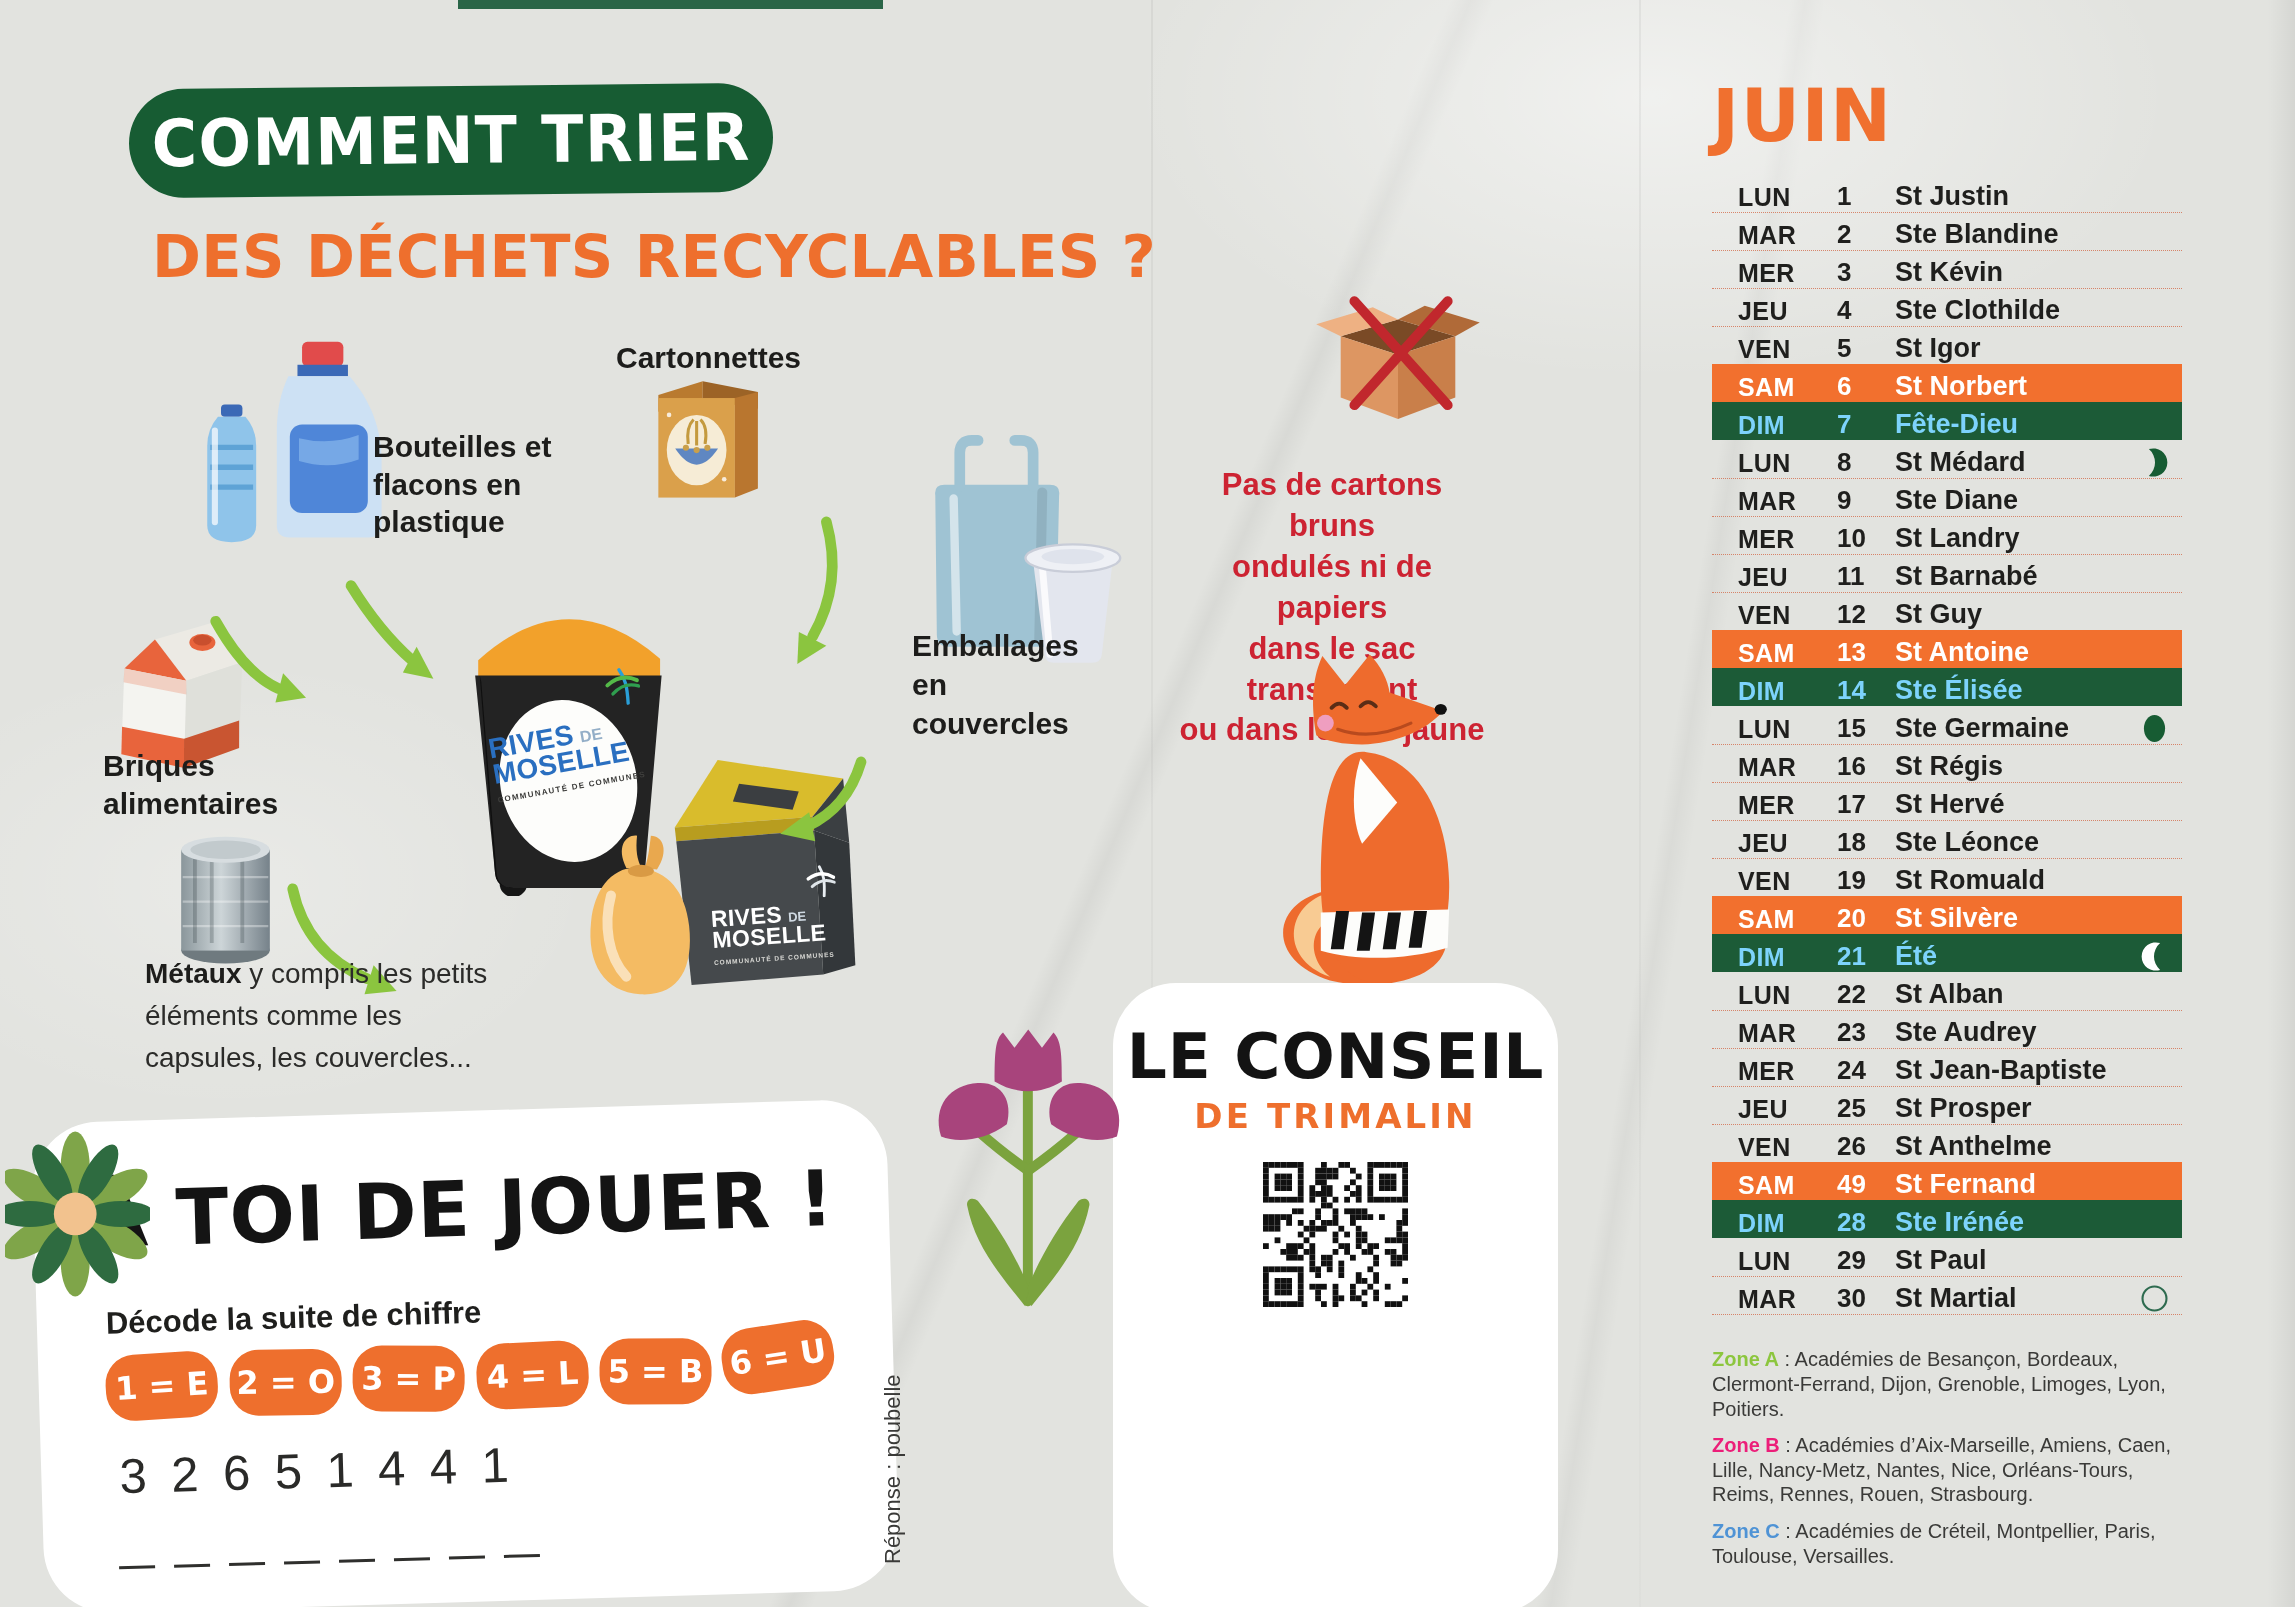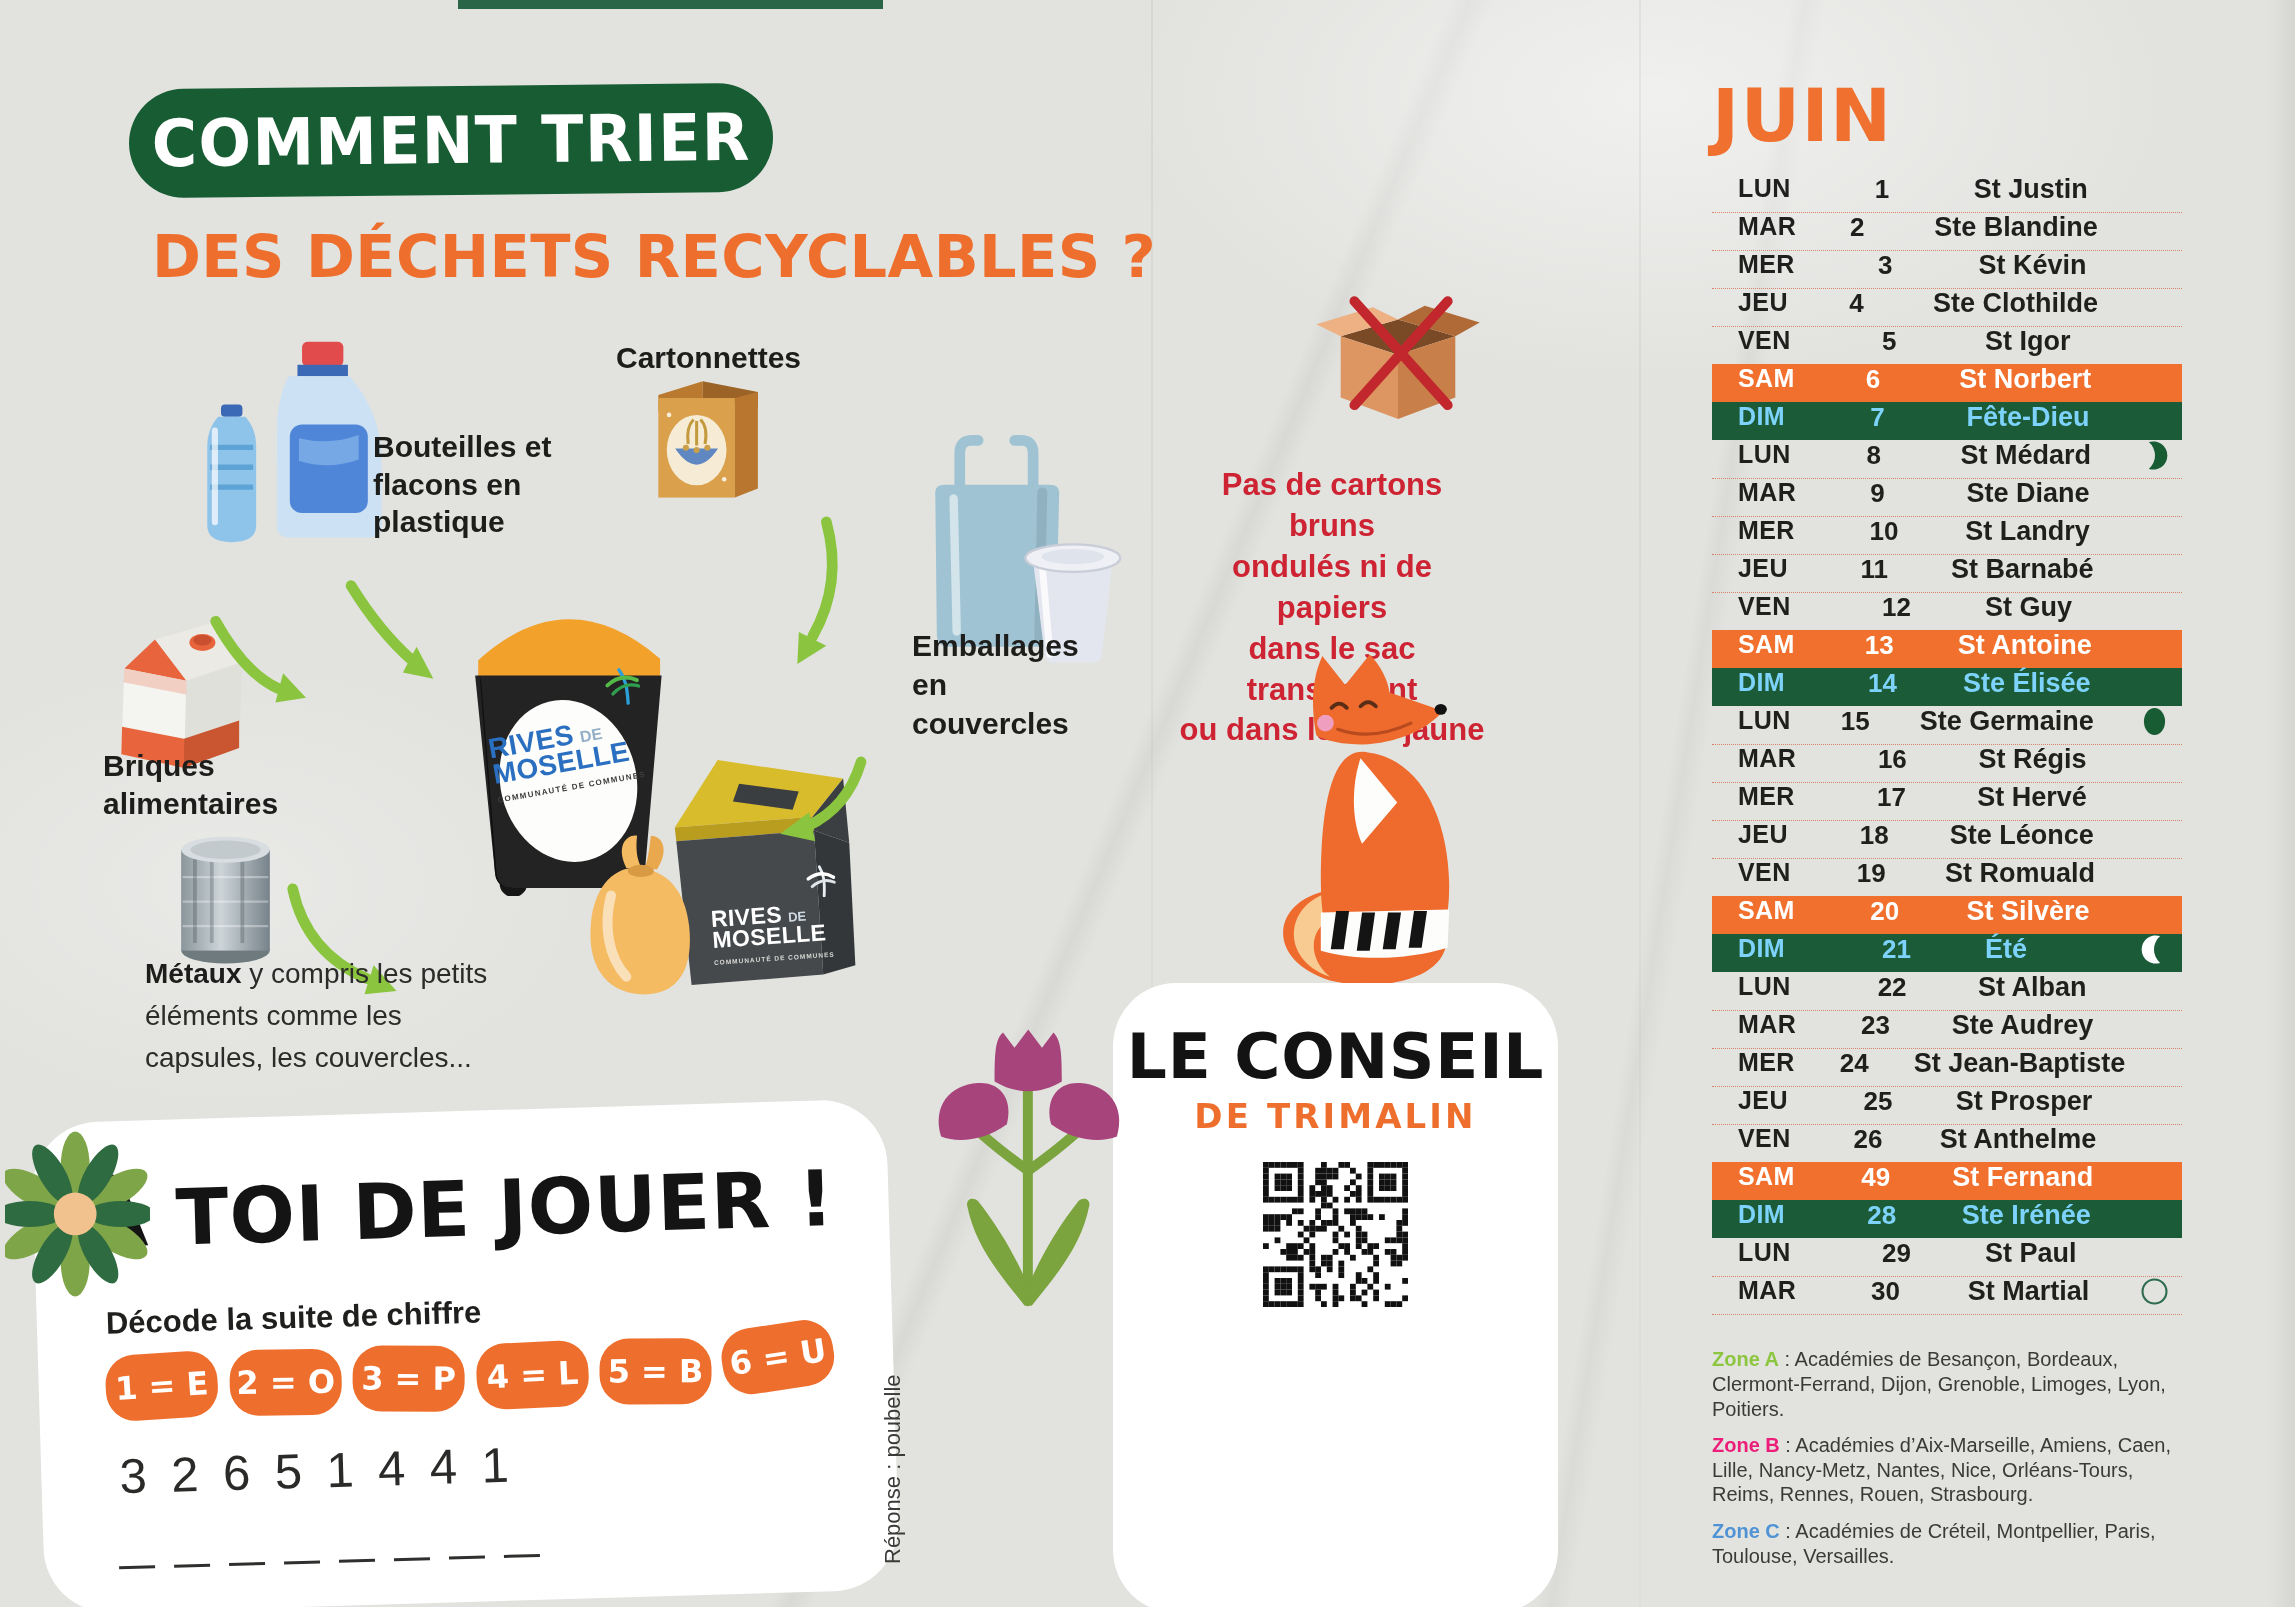--- a/index.html
+++ b/index.html
@@ -77,21 +77,21 @@
     font-family:"DejaVu Sans", sans-serif;letter-spacing:0.8px;}
   #conseil-sub{margin-top:3.1px;font-size:34px;font-weight:800;color:#ee6f2d;letter-spacing:3.1px;
     font-family:"DejaVu Sans", sans-serif;}
   #conseil-text{margin:32px auto 0;width:383px;font-size:27px;line-height:1.5;color:#222;}
   #qr{margin:26px auto 0;width:145px;height:145px;}
 
   
   #month{left:1712px;top:73px;font-size:73px;font-weight:900;color:#f0702f;
     font-family:"DejaVu Sans", sans-serif;letter-spacing:1.5px;}
   #cal-rows{left:1712px;top:174px;width:470px;}
-  .cal-row{position:relative;height:38px;display:flex;align-items:flex-start;gap:45px;}
+  .cal-row{position:relative;height:38px;display:flex;align-items:flex-end;}
   .cal-row:not(.no-sep)::after{content:"";position:absolute;left:0;right:0;bottom:-0.8px;
     border-bottom:1.5px dotted rgba(210,100,66,.75);}
   .hl-sat{background:#f2702e;color:#fff;}
   .hl-sun{background:#1c5b37;color:#7dd3fc;}
   .c-dow{width:99px;padding-left:26px;font-weight:700;font-size:25px;letter-spacing:0.4px;}
   .c-num{width:58px;font-weight:700;font-size:26px;}
   .c-name{flex:1;font-weight:600;font-size:27px;white-space:nowrap;}
   .c-moon{width:40px;display:flex;justify-content:flex-end;padding-right:12.2px;}
   #zones{left:1712px;top:1347px;width:474px;font-size:20px;line-height:1.24;color:#3a3a38;}
   .zone{margin:0 0 11.5px 0;}

